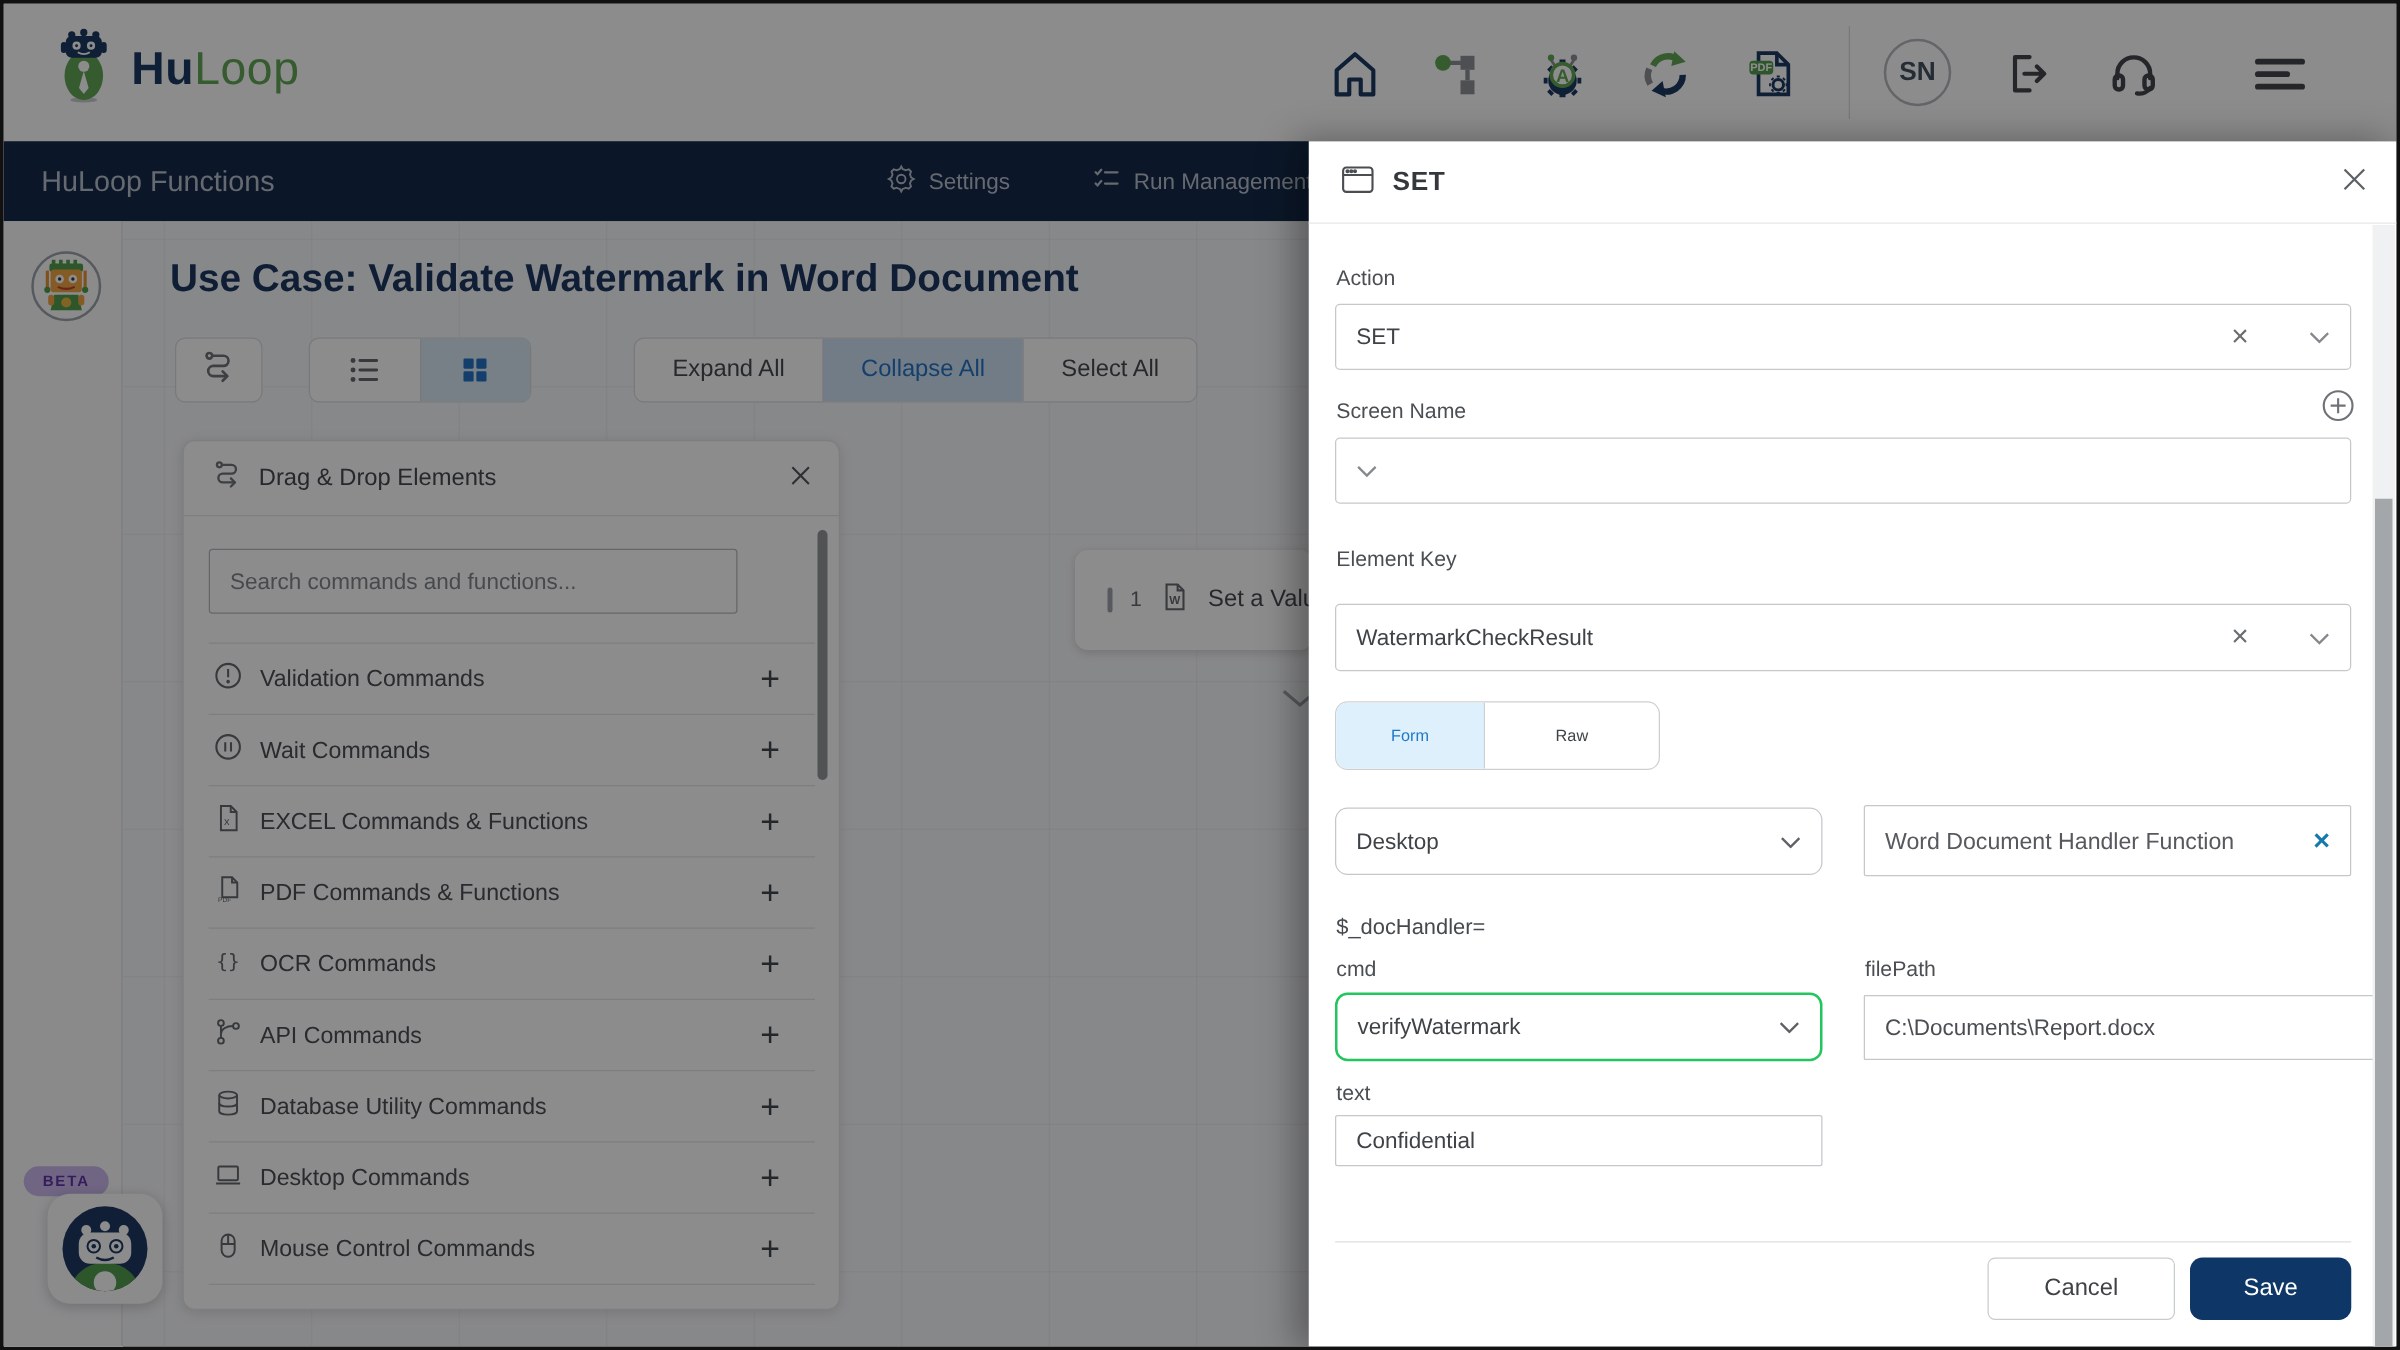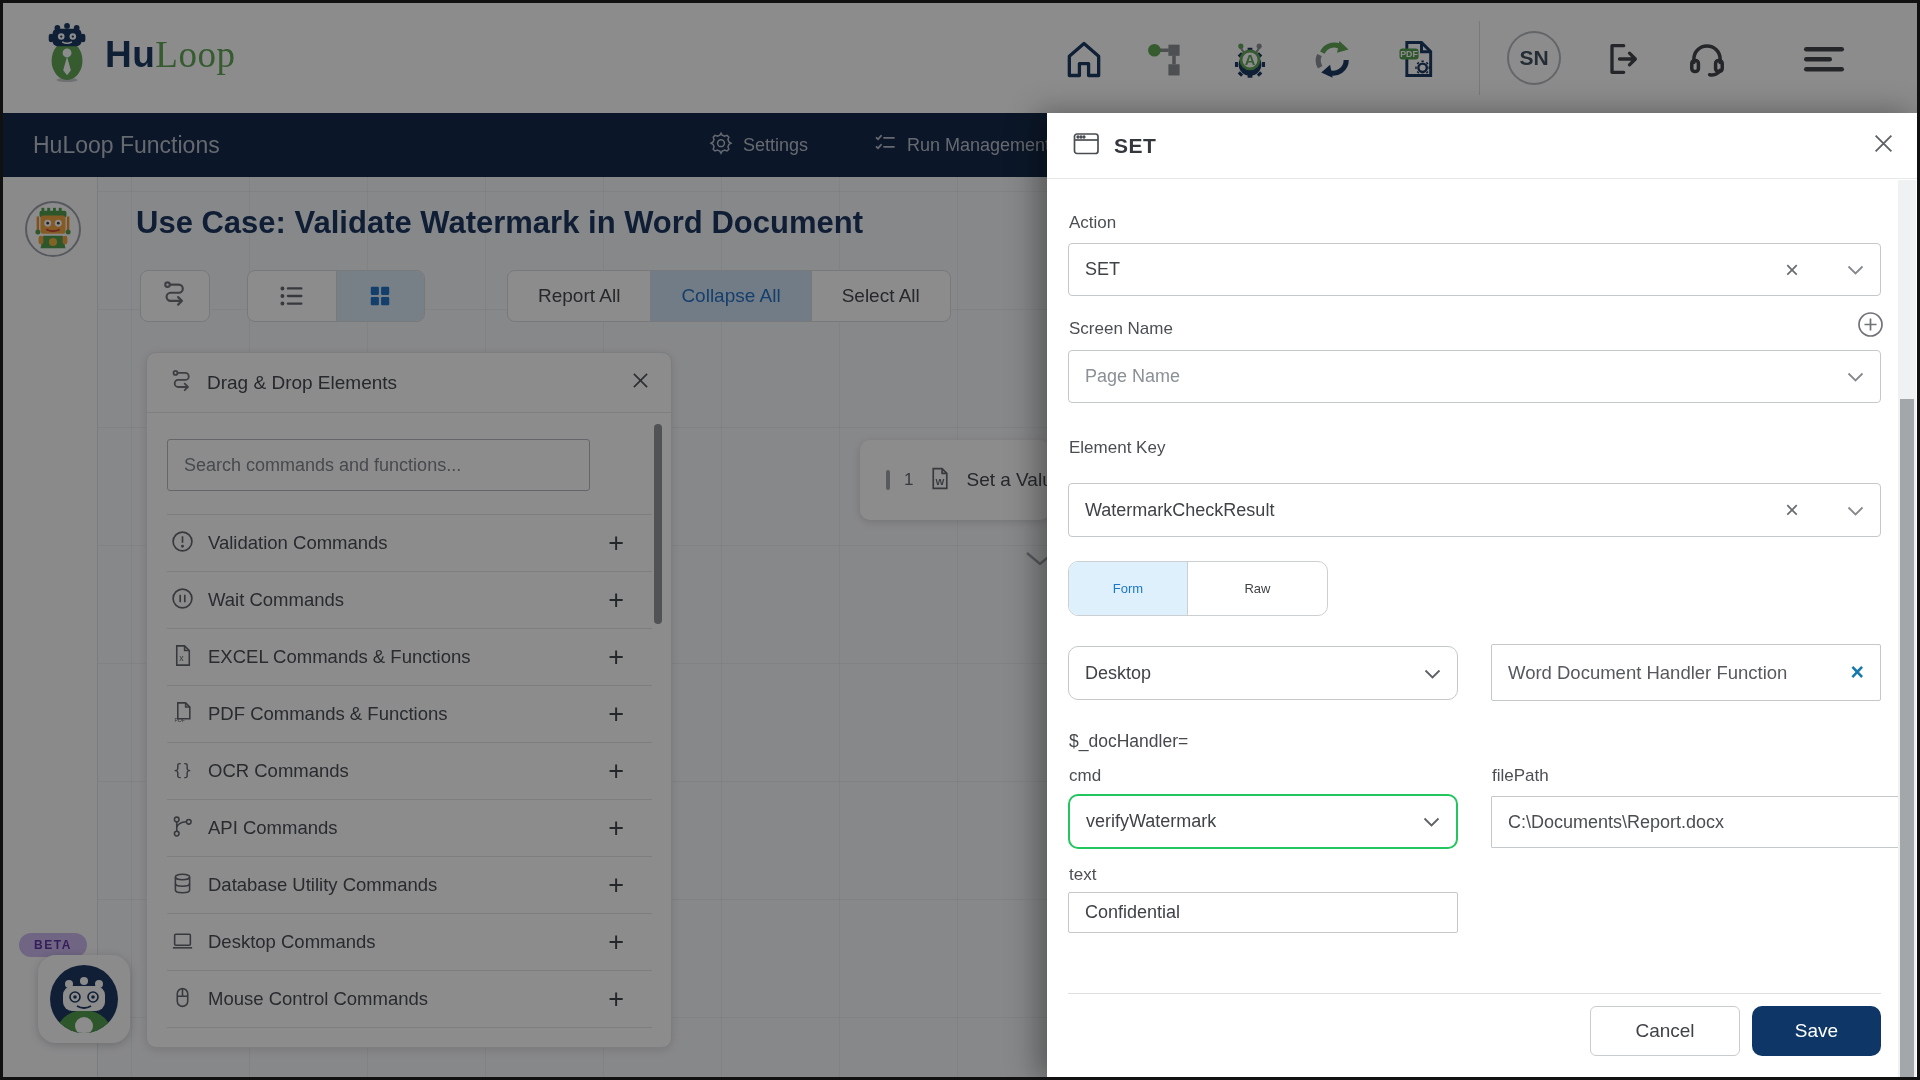--- a/index.html
+++ b/index.html
@@ -4,21 +4,21 @@
 <style>
   html,body{margin:0;padding:0;background:#222;}
   .screen{position:relative;width:1920px;height:1080px;background:#f6f7f8;overflow:hidden;
           font-family:"Liberation Sans",sans-serif;border:3px solid #111;box-sizing:border-box;}
   .abs{position:absolute;}
 
   
   .topbar{left:0;top:0;width:100%;height:110px;background:#ffffff;}
   .logo{left:38px;top:18px;display:flex;align-items:center;gap:10px;}
   .logo-text{font-size:37px;font-weight:bold;color:#14325a;letter-spacing:.5px;}
-  .logo-text .loop{color:#5ba24f;font-weight:normal;font-family:Liberation Serif, serif;}
+  .logo-text .loop{color:#5ba24f;font-weight:normal;}
   .tb-icon{top:33px;width:46px;height:46px;display:flex;align-items:center;justify-content:center;}
   .tb-divider{left:1476px;top:18px;width:1px;height:74px;background:#d9dbdd;}
   .avatar-sn{left:1504px;top:28px;width:54px;height:54px;border-radius:50%;border:2px solid #b3b6b9;
              display:flex;align-items:center;justify-content:center;font-size:21px;font-weight:bold;color:#3b4a5a;background:#fff;box-sizing:border-box;}
 
   
   .navbar{left:0;top:110px;width:100%;height:64px;background:#0d2240;display:flex;align-items:center;}
   .nav-title{position:absolute;left:30px;font-size:23px;color:#b6bdc8;}
   .nav-item{position:absolute;display:flex;align-items:center;gap:10px;color:#b6bdc8;font-size:18px;}
 
@@ -285,21 +285,21 @@
       <svg width="26" height="26" viewBox="0 0 24 24" fill="#1e6fc0">
         <rect x="3.5" y="3.5" width="7.5" height="7.5" rx="1"></rect>
           <rect x="13" y="3.5" width="7.5" height="7.5" rx="1"></rect>
         <rect x="3.5" y="13" width="7.5" height="7.5" rx="1"></rect>
           <rect x="13" y="13" width="7.5" height="7.5" rx="1"></rect>
       </svg>
     </div>
   </div>
 
   <div class="abs seg-group exp-group">
-    <div class="exp-seg">Report All</div>
+    <div class="exp-seg">Expand All</div>
     <div class="exp-seg sel">Collapse All</div>
     <div class="exp-seg">Select All</div>
   </div>
 
   <div class="abs dd-card">
     <div class="dd-head">
       <span>
         <svg width="26" height="26" viewBox="0 0 24 24" fill="none" stroke="#6a6e72" stroke-width="1.7" stroke-linecap="round" stroke-linejoin="round">
           <circle cx="6" cy="4.5" r="1.8"></circle>
           <path d="M8 4.5 H15 A3.2 3.2 0 0 1 15 11 H8.5 A3.2 3.2 0 0 0 8.5 17.5 H17"></path>
@@ -488,21 +488,20 @@
     </div>
 
     <div class="circle-plus">
       <svg width="27" height="27" viewBox="0 0 27 27" fill="none" stroke="#6f7378" stroke-width="1.7">
         <circle cx="13.5" cy="13.5" r="11.5"></circle>
           <path d="M13.5 7.5 V19.5 M7.5 13.5 H19.5"></path>
       </svg>
     </div>
     <div class="flabel" style="left:22px;top:206px;">Screen Name</div>
     <div class="field" style="left:21px;top:237px;width:813px;height:53px;">
-      <span class="grow ph">Page Name</span>
       <span class="chev">
         <svg width="17" height="10" viewBox="0 0 17 10" fill="none" stroke="#85898d" stroke-width="1.8">
             <path d="M1.5 1.5 L8.5 8.5 L15.5 1.5"></path>
           </svg></span>
     </div>
 
     <div class="flabel" style="left:22px;top:325px;">Element Key</div>
     <div class="field" style="left:21px;top:370px;width:813px;height:54px;">
       <span class="grow">WatermarkCheckResult</span>
       <span class="clear-x" style="margin-right:48px;">×</span>

